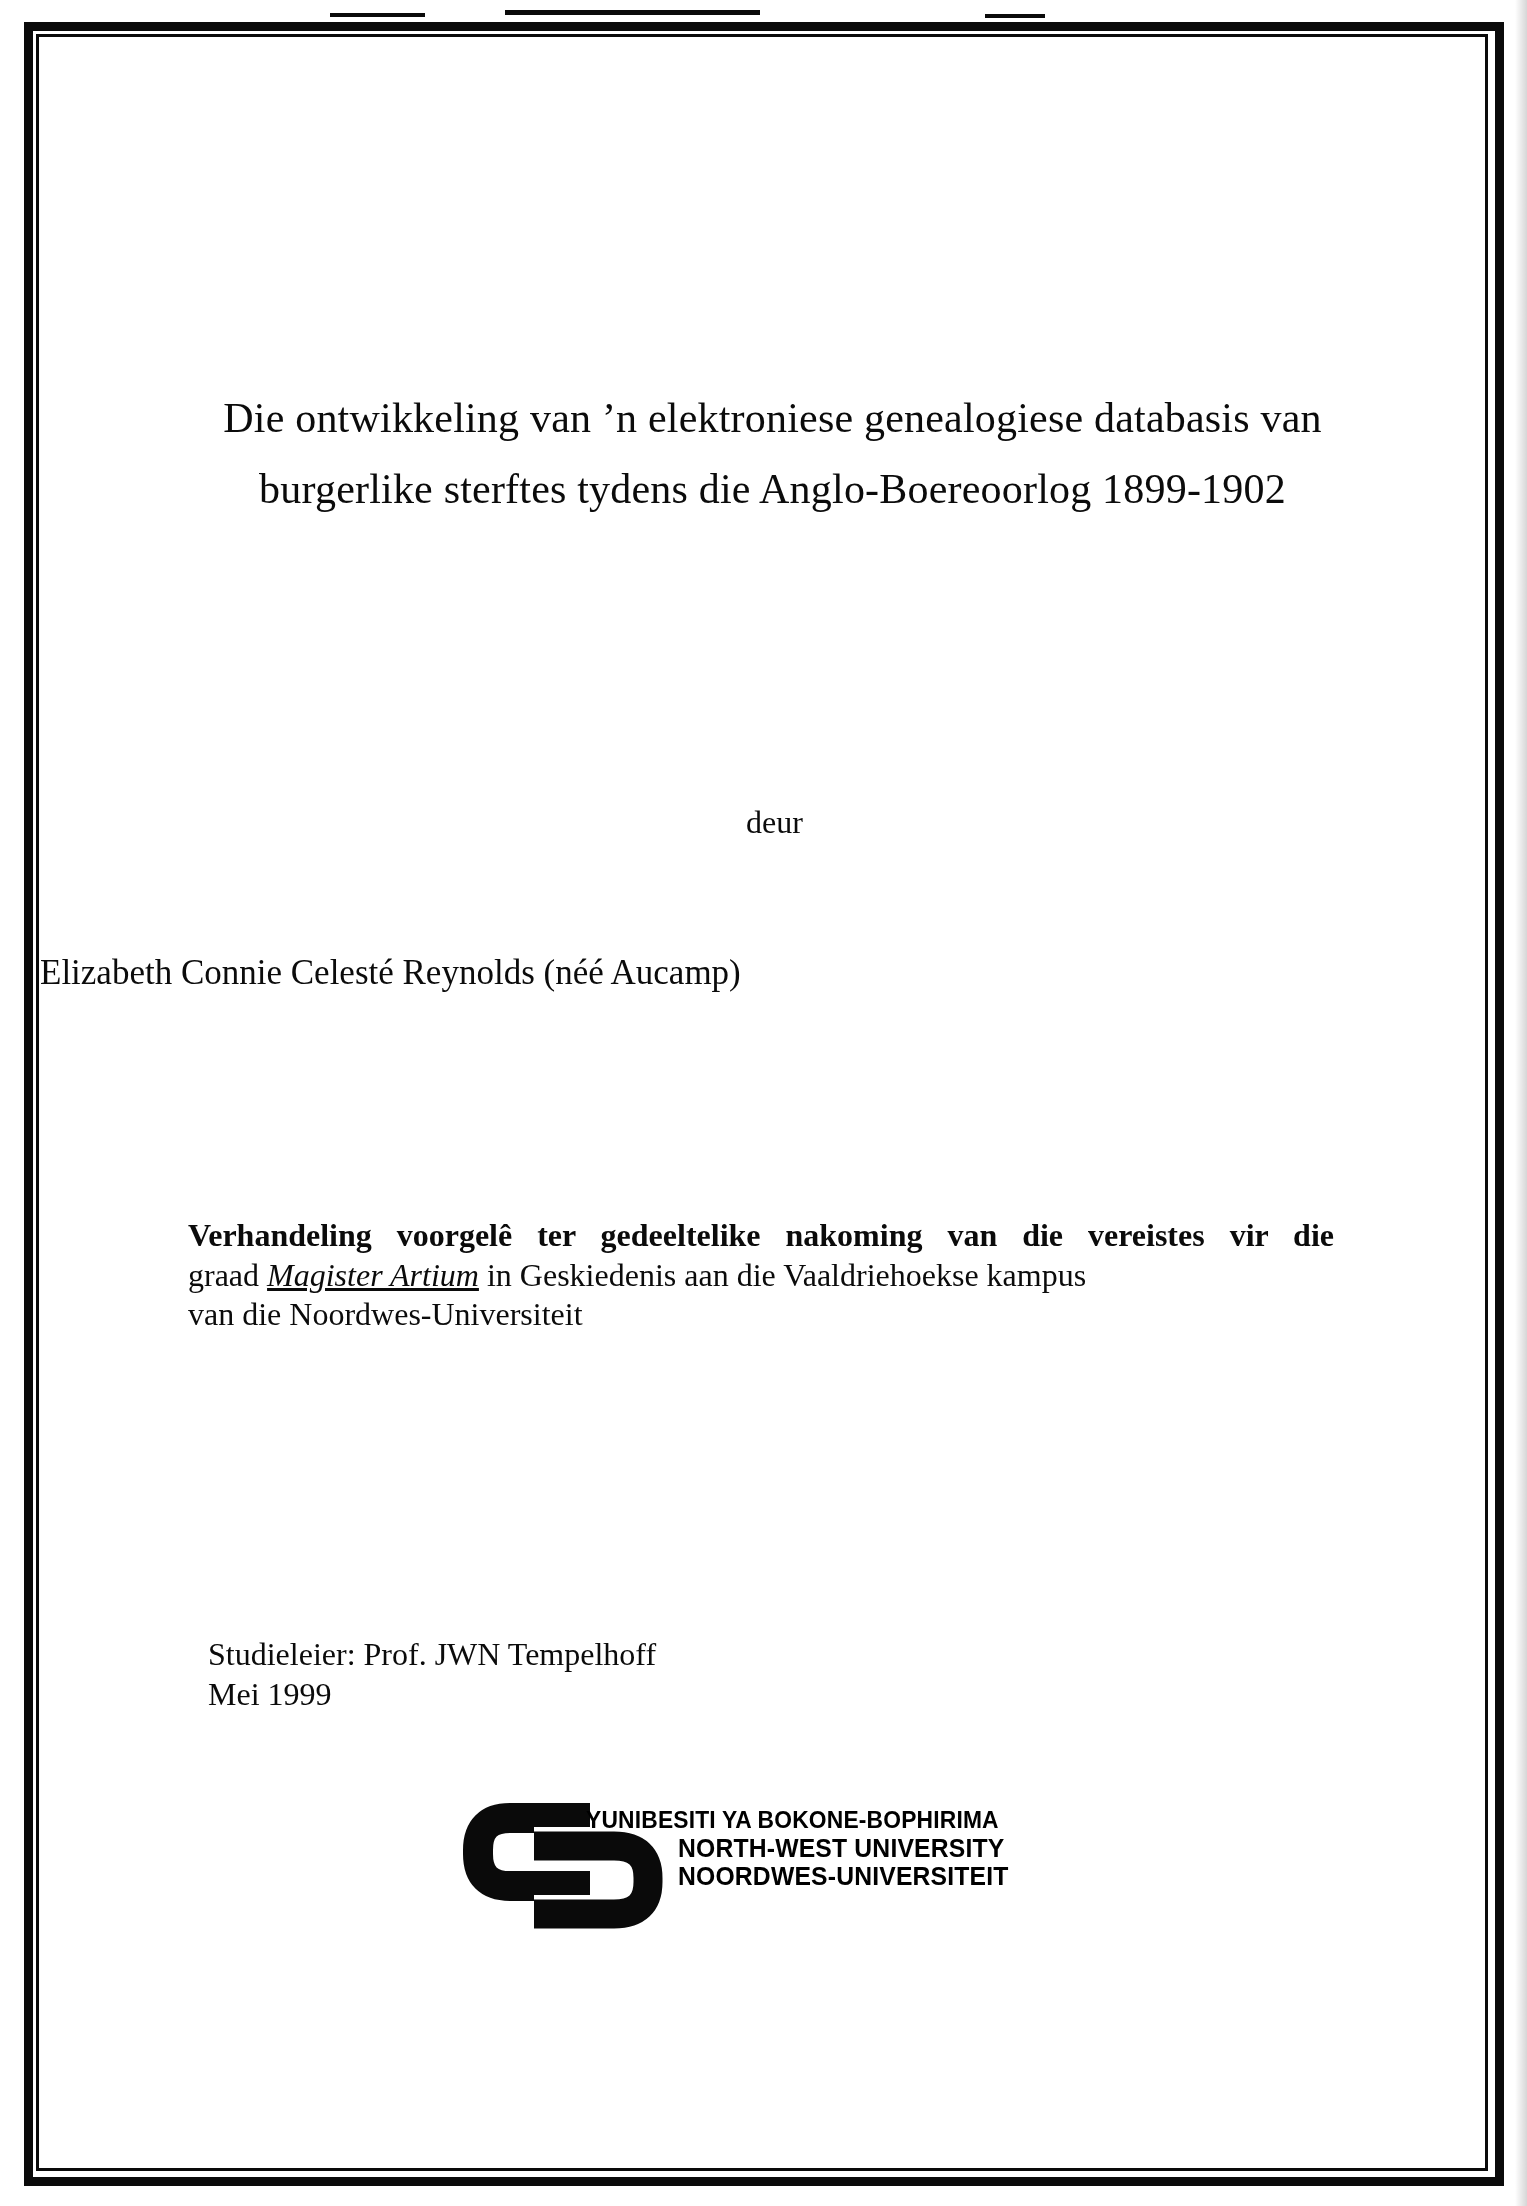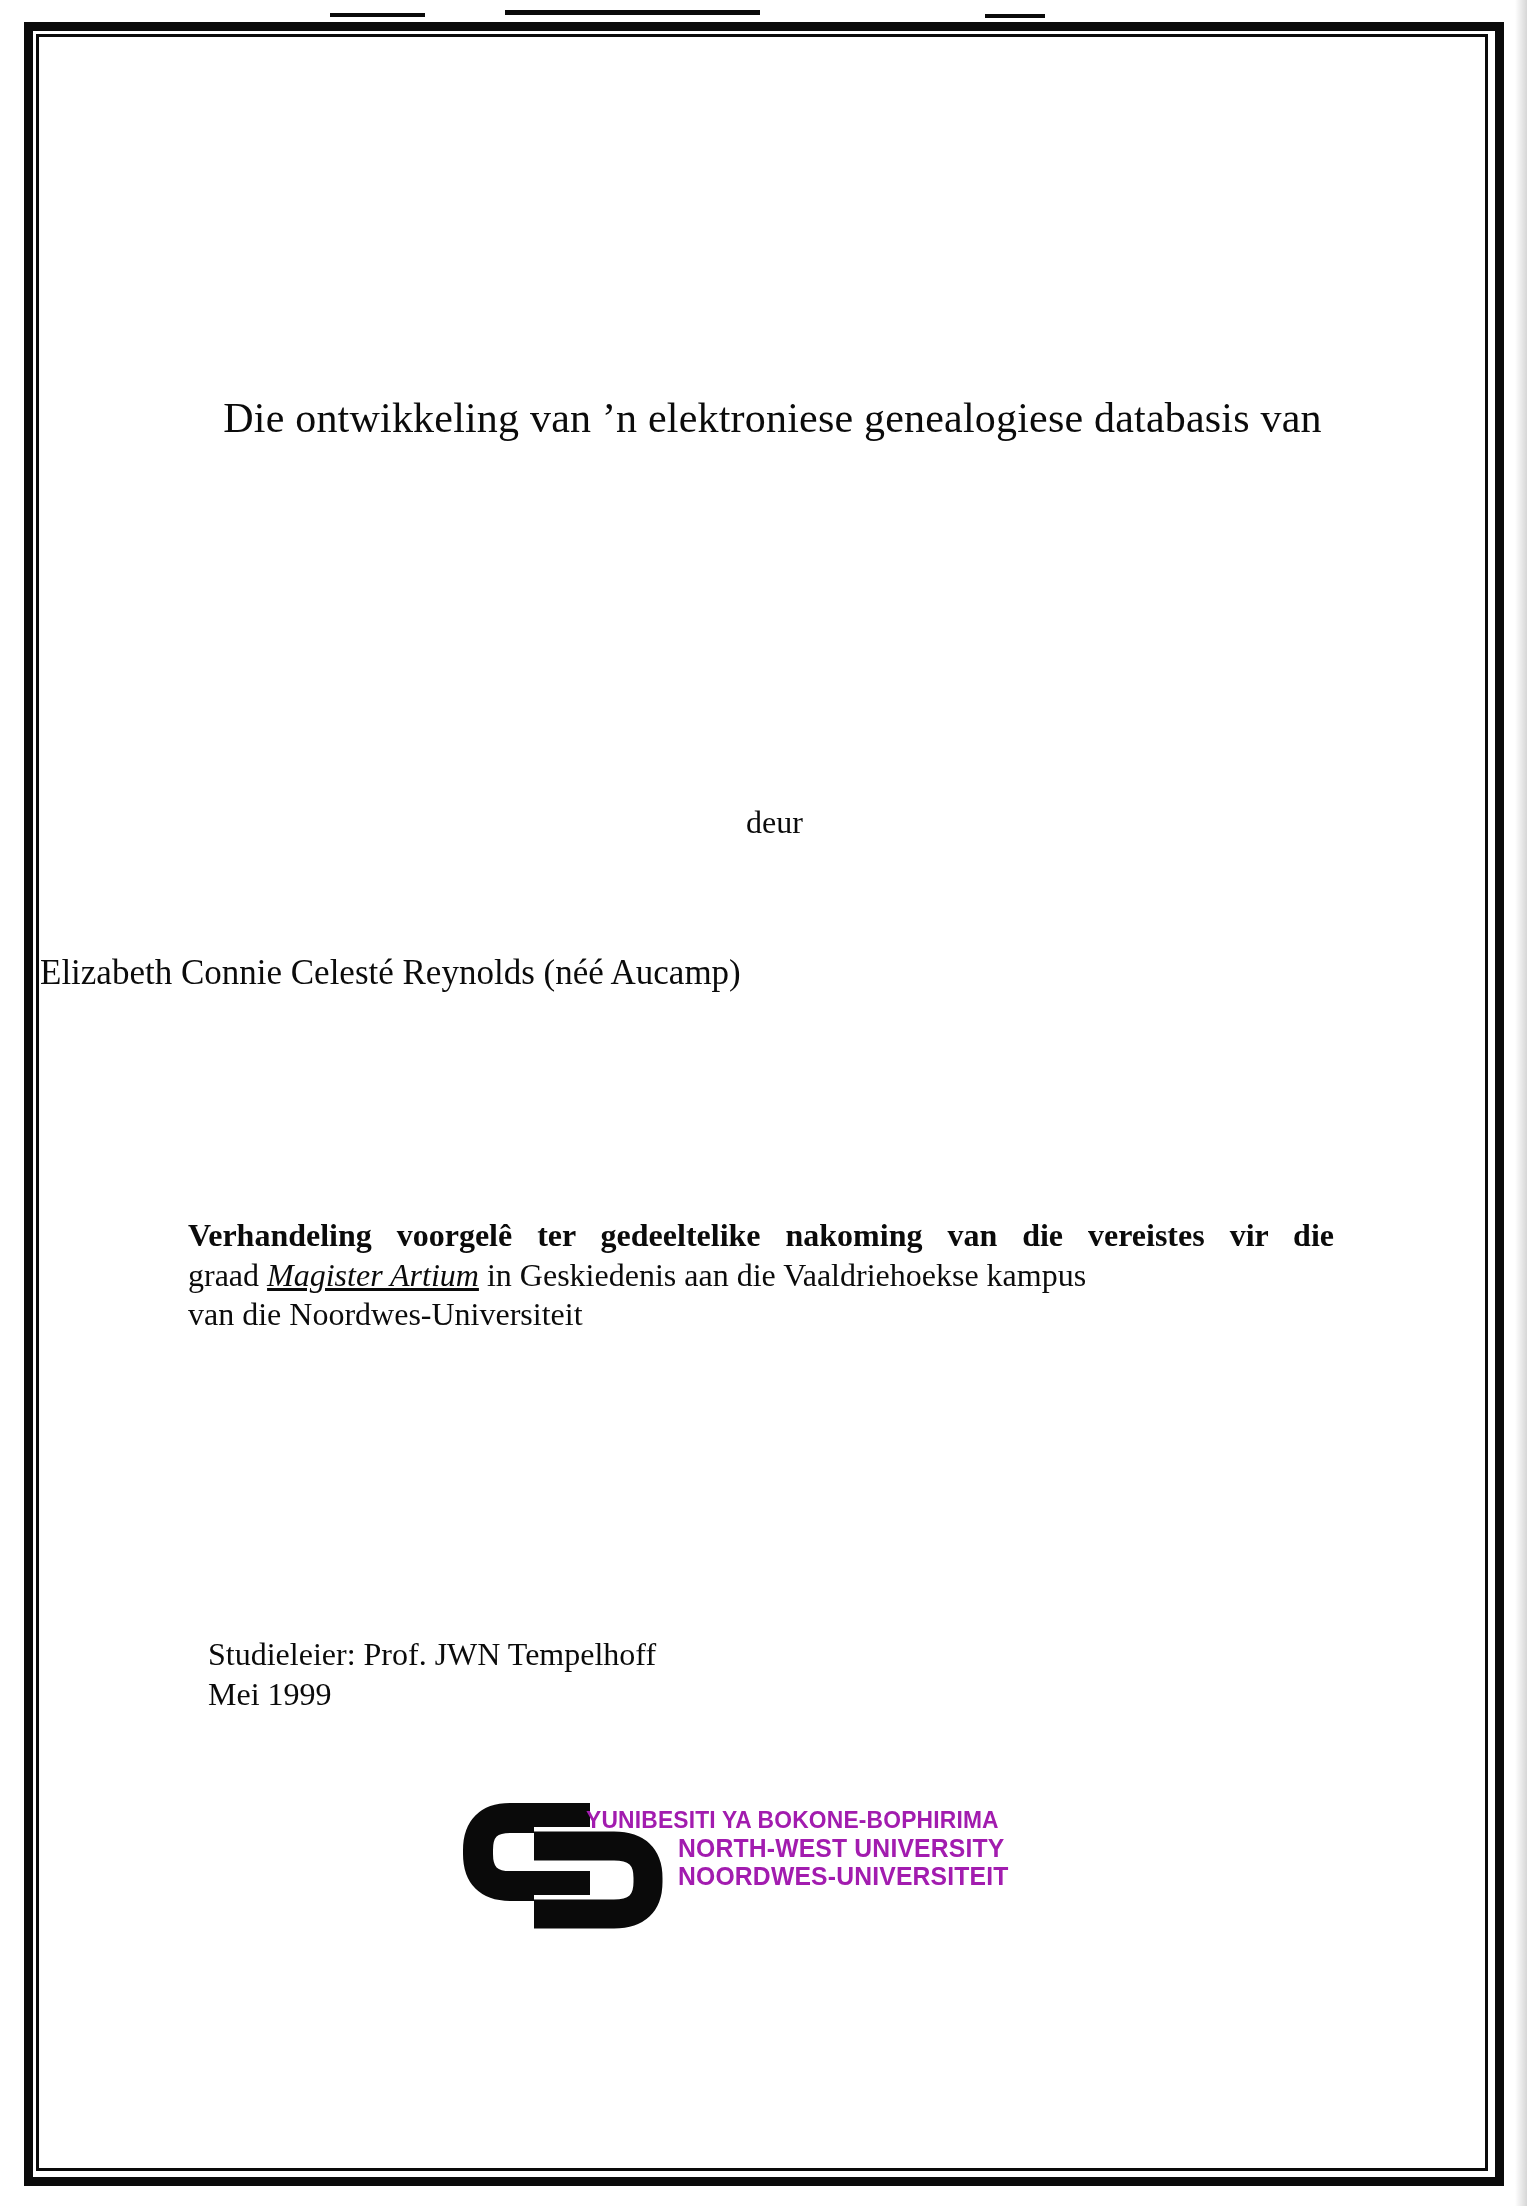--- a/index.html
+++ b/index.html
@@ -56,21 +56,21 @@
   .supervisor-block {
     position: absolute; left: 188px; top: 1635px;
     font-size: 32px; line-height: 39.5px; margin-left: 20px;
   }
 
   .logo { position: absolute; left: 462px; top: 1802px; width: 610px; height: 135px; }
   .logo-mark { position: absolute; left: 0; top: 0; }
   .logo-text {
     position: absolute; left: 124px; top: 3px;
     font-family: "Liberation Sans", sans-serif;
-    font-weight: 700; color: #a21caf; white-space: nowrap;
+    font-weight: 700; color: #000000; white-space: nowrap;
   }
   .logo-line { transform: scaleX(0.95); transform-origin: 0 0; letter-spacing: 0.2px; }
   .logo-line1 { font-size: 24px; line-height: 29px; margin-left: 0; }
   .logo-line2 { font-size: 26px; line-height: 28px; margin-left: 92px; }
   .logo-line3 { font-size: 26px; line-height: 28px; margin-left: 92px; }
 </style>
 </head>
 <body>
 
 <div class="page">
@@ -78,20 +78,21 @@
   <div class="artifact" style="left:330px; top:13px; width:95px; height:4px;"></div>
   <div class="artifact" style="left:505px; top:10px; width:255px; height:5px;"></div>
   <div class="artifact" style="left:985px; top:14px; width:60px; height:4px;"></div>
   <div class="edge-shadow"></div>
 
   <div class="frame-outer"></div>
   <div class="frame-inner"></div>
 
   <div class="title-block">
     <div>Die ontwikkeling van ’n elektroniese genealogiese databasis van</div>
+    <div>burgerlike sterftes tydens die Anglo-Boereoorlog 1899-1902</div>
   </div>
 
   <div class="byline">deur</div>
 
   <div class="author">Elizabeth Connie Celesté Reynolds (néé Aucamp)</div>
 
   <div class="statement">
     <div class="stmt-line1">Verhandeling voorgelê ter gedeeltelike nakoming van die vereistes vir die</div>
     <div><span>graad </span><span class="stmt-italic">Magister Artium</span><span> in Geskiedenis aan die Vaaldriehoekse kampus</span></div>
     <div>van die Noordwes-Universiteit</div>

